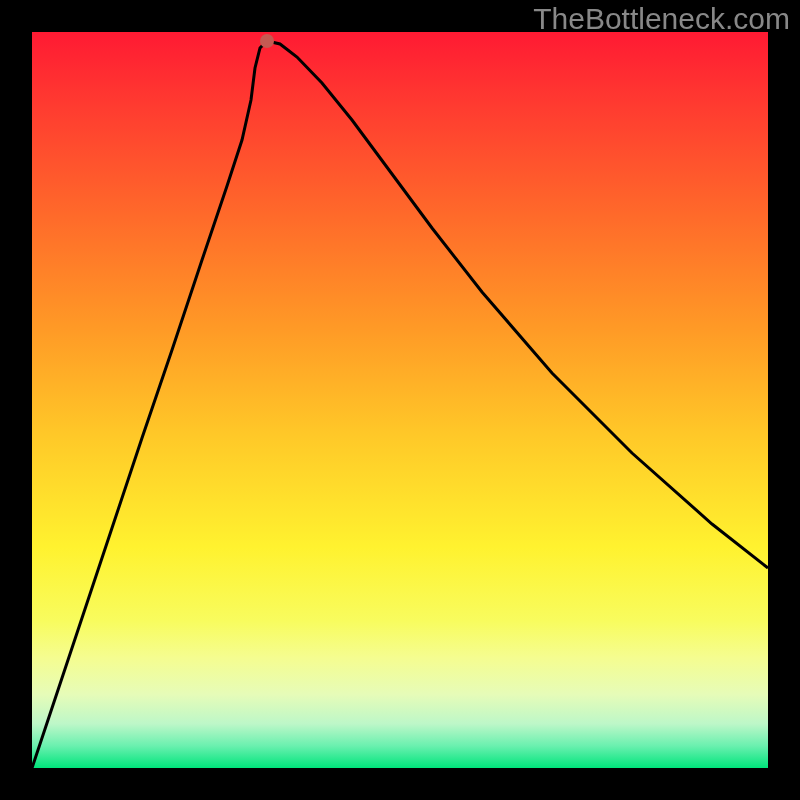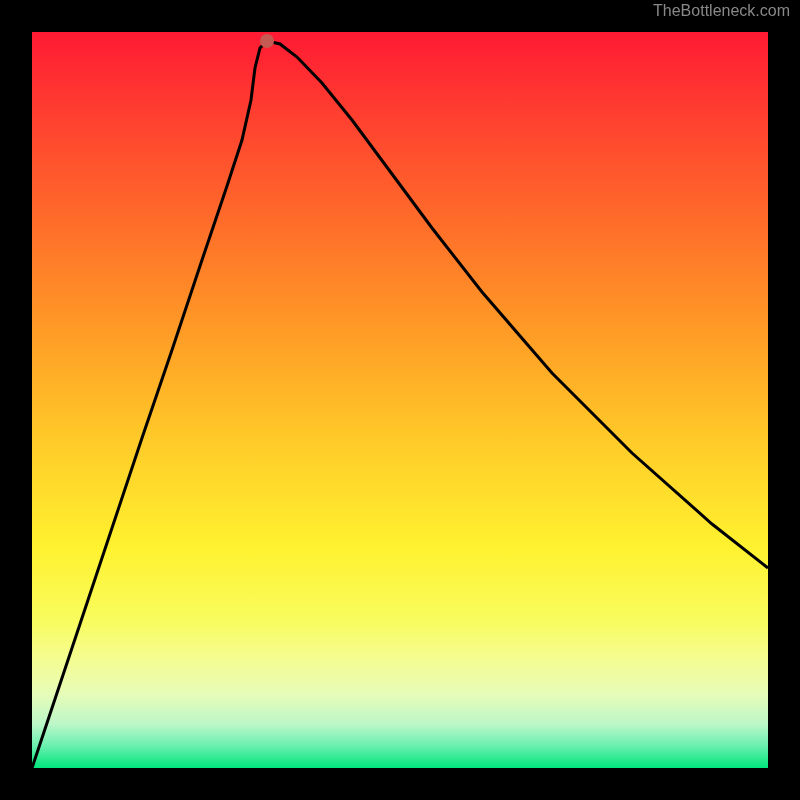--- a/index.html
+++ b/index.html
@@ -4,21 +4,21 @@
 <style>
   * { margin: 0; padding: 0; box-sizing: border-box; }
   html, body { width: 800px; height: 800px; overflow: hidden; background: #000; }
   .root { width: 800px; height: 800px; position: relative; background: #000; }
   .attribution {
     position: absolute;
     top: 2px;
     right: 10px;
     color: #888;
     font-family: Arial, sans-serif;
-    font-size: 16px;
+    font-size: 30px;
     font-weight: 500;
     z-index: 5;
   }
   .plot-frame {
     position: absolute;
     left: 32px;
     top: 32px;
     width: 736px;
     height: 736px;
     background: linear-gradient(to bottom,

